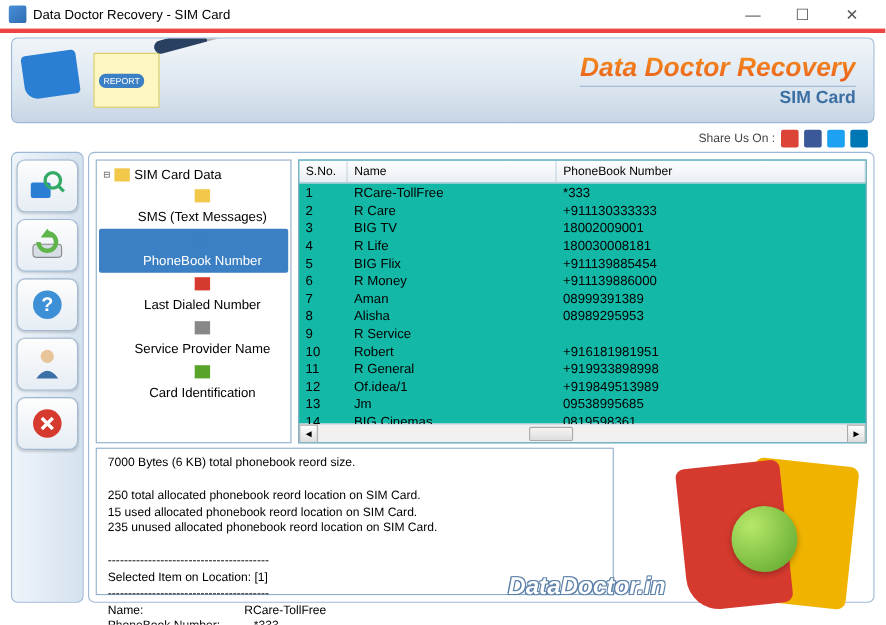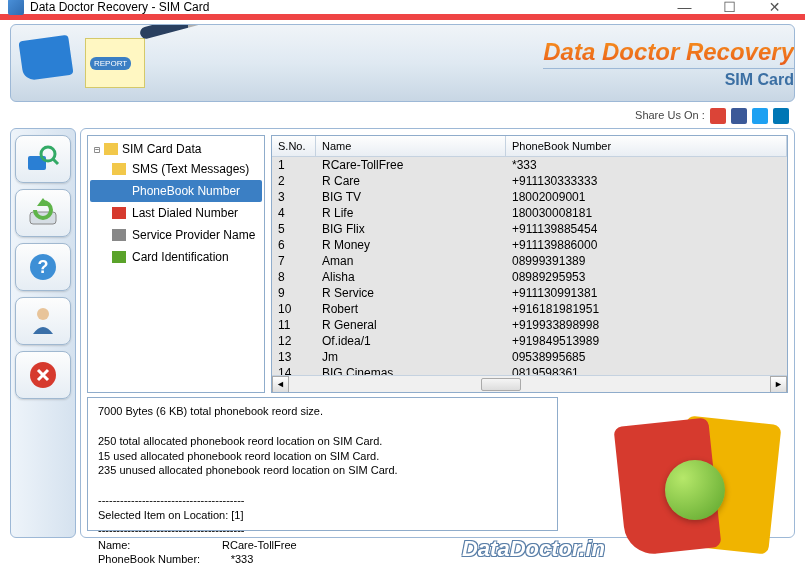--- a/index.html
+++ b/index.html
@@ -1,32 +1,32 @@
 <!DOCTYPE html>
 <html><head>
 <meta charset="utf-8">
 <style>
 * { box-sizing: border-box; margin: 0; padding: 0; font-family: "Segoe UI", Tahoma, sans-serif; }
 body { background: #fff; width: 805px; height: 568px; overflow: hidden; }
 
-.titlebar { height: 20px; background: #fff; border-bottom: 6px solid #ef4444; display: flex; align-items: center; padding: 0 8px; font-size: 12px; justify-content: center; }
+.titlebar { height: 30px; background: #fff; border-bottom: 4px solid #ef4444; display: flex; align-items: center; padding: 0 8px; font-size: 12px; justify-content: center; }
 .titlebar .icon { width: 16px; height: 16px; margin-right: 6px; background: linear-gradient(135deg,#4a90d9,#2e6bb0); border-radius: 2px; }
 .titlebar .title { flex: 1; color: #000; }
 .titlebar .winbtns { display: flex; gap: 0; }
 .titlebar .winbtn { width: 45px; height: 28px; display: flex; align-items: center; justify-content: center; cursor: pointer; font-size: 14px; color: #555; }
 
 .banner { height: 78px; margin: 4px 10px; border: 1px solid #9db8d6; border-radius: 6px;
   background: linear-gradient(to bottom, #f0f4f8 0%, #dfe9f2 50%, #c8d6e4 100%);
   display: flex; align-items: center; position: relative; overflow: hidden; }
 .banner .imgs { display:flex; gap:4px; padding-left:10px; }
 .banner .sim-ico { width:50px; height:40px; background:#2a7fd4; border-radius:4px 4px 4px 12px; position:relative; transform:rotate(-8deg); }
 .banner .note-ico { width:60px; height:50px; background:#fff7c2; border:1px solid #d4c96a; position:relative; margin-left:10px; }
 .banner .note-ico::after { content:"REPORT"; position:absolute; top:18px; left:4px; background:#3b7fc4; color:#fff; font-size:8px; padding:2px 4px; border-radius:6px; }
 .banner .pen-ico { width:80px; height:12px; background:linear-gradient(90deg,#2a4060 60%,#b0b0b0 60%); border-radius:6px 6px 6px 6px; transform:rotate(-15deg); margin-left:-10px; margin-top:-20px; }
-.banner .titleblock { margin-left:auto; text-align:right; padding-right:0; }
+.banner .titleblock { margin-left:auto; text-align:right; padding-right:16px; }
 .banner .t1 { font-size:24px; font-weight:bold; font-style:italic; background:linear-gradient(#f7931e,#e85a1a); -webkit-background-clip:text; background-clip:text; color:transparent; }
 .banner .t2 { font-size:16px; font-weight:bold; color:#3b6fa3; border-top:1px solid #9db8d6; padding-top:2px; margin-top:2px; }
 
 .sharebar { text-align:right; padding: 2px 16px 4px; font-size:11px; color:#444;margin-left:16px; }
 .sharebar .sbtn { display:inline-block; width:16px; height:16px; margin-left:2px; vertical-align:middle; border-radius:2px; }
 .sbtn.g { background:#db4437; } .sbtn.f { background:#3b5998; } .sbtn.t { background:#1da1f2; } .sbtn.l { background:#0077b5; }
 
 .content { display:flex; padding: 0 10px 6px; gap:4px; }
 
 .sidebar { width:66px; border:1px solid #9db8d6; border-radius:6px;
@@ -34,46 +34,46 @@
 .sidebtn { width:56px; height:48px; border:1px solid #a0b8d0; border-radius:8px;
   background:linear-gradient(#fdfdfd,#e6edf4); display:flex; align-items:center; justify-content:center; cursor:pointer;
   box-shadow: 0 1px 2px rgba(0,0,0,.15); }
 
 .mainarea { flex:1; border:1px solid #9db8d6; border-radius:6px; background:#fff; padding:6px; display:flex; flex-direction:column; gap:4px; }
 .toprow { display:flex; gap:6px; height: 258px; }
 
 .tree { width:178px; border:1px solid #8faccb; background:#fff; font-size:12px; padding:4px 2px; overflow:auto; }
 .tree .root { display:flex; align-items:center; gap:4px; padding:2px 4px; }
 .tree .exp { font-family:monospace; font-size:10px; color:#666; }
-.tree .child { display:flex; align-items:center; gap:6px; padding:4px 6px 4px 22px; cursor:pointer; }
+.tree .child { display:flex; align-items:center; gap:6px; padding:4px 6px 4px 22px; cursor:pointer;flex-direction:column; }
 .tree .child.selected { background:#3b7fc4; color:#fff; border-radius:2px; }
 .tree .ticon { width:14px; height:12px; display:inline-block; }
 
-.tablewrap { flex:1; border:1px solid #8faccb; background:#e5e5e5; font-size:12px; overflow:hidden; display:flex; flex-direction:column; }
+.tablewrap { flex:1; border:1px solid #8faccb; background:#14b8a6; font-size:12px; overflow:hidden; display:flex; flex-direction:column; }
 .thead { display:flex; background:linear-gradient(#fefefe,#e9eef4); border-bottom:1px solid #c5d2e0; }
 .thead div { padding:4px 6px; border-right:1px solid #c5d2e0; font-size:11px; }
 .tbody { flex:1; overflow:auto; }
 .trow { display:flex; }
 .trow div { padding:1px 6px; }
 .col-sn { width:44px; }
 .col-name { width:190px; }
 .col-num { flex:1; }
 .hscroll { height:17px; background:#f0f0f0; border-top:1px solid #c5d2e0; display:flex; align-items:center; }
 .hscroll .lar, .hscroll .rar { width:17px; height:17px; background:linear-gradient(#fff,#ddd); border:1px solid #aaa; display:flex; align-items:center; justify-content:center; font-size:9px; }
 .hscroll .track { flex:1; position:relative; height:15px; }
 .hscroll .thumb { position:absolute; left:40%; width:40px; height:13px; top:1px; background:linear-gradient(#f5f5f5,#ddd); border:1px solid #aaa; border-radius:2px; }
 
 .details { border:1px solid #8faccb; background:#fff; font-size:11px; padding:6px 10px; height:134px; position:relative; margin-right: 230px; line-height:1.35; white-space:pre-wrap; font-family: Tahoma, sans-serif; }
 
 .simgraphic { position:absolute; right:20px; bottom:8px; width:210px; height:160px; pointer-events:none; }
 .simgraphic .card1 { position:absolute; right:10px; bottom:10px; width:95px; height:130px; background:#f0b400; border-radius:8px 8px 8px 30px; transform:rotate(6deg); }
 .simgraphic .card2 { position:absolute; right:70px; bottom:8px; width:95px; height:130px; background:#d63a2e; border-radius:8px 8px 8px 30px; transform:rotate(-6deg); }
 .simgraphic .circ { position:absolute; right:60px; bottom:40px; width:60px; height:60px; border-radius:50%; background:radial-gradient(circle at 30% 30%, #b6e86a, #5aa32a); box-shadow:0 2px 6px rgba(0,0,0,.3); }
 
-.watermark { position:absolute; right:200px; bottom:6px; font-size:22px; font-weight:bold; font-style:italic; color:#fff;
+.watermark { position:absolute; right:200px; bottom:22px; font-size:22px; font-weight:bold; font-style:italic; color:#fff;
   text-shadow: 1px 1px 0 #5a7fa8, -1px -1px 0 #5a7fa8, 1px -1px 0 #5a7fa8, -1px 1px 0 #5a7fa8; }
 </style>
 </head>
 <body>
 
 <div class="titlebar">
   <span class="icon"></span>
   <span class="title">Data Doctor Recovery - SIM Card</span>
   <div class="winbtns">
     <div class="winbtn">—</div>
@@ -213,21 +213,20 @@
               <div class="col-num">08999391389</div>
             </div>
             <div class="trow">
               <div class="col-sn">8</div>
               <div class="col-name">Alisha</div>
               <div class="col-num">08989295953</div>
             </div>
             <div class="trow">
               <div class="col-sn">9</div>
               <div class="col-name">R Service</div>
-              <div class="col-num">+911130991381</div>
             </div>
             <div class="trow">
               <div class="col-sn">10</div>
               <div class="col-name">Robert</div>
               <div class="col-num">+916181981951</div>
             </div>
             <div class="trow">
               <div class="col-sn">11</div>
               <div class="col-name">R General</div>
               <div class="col-num">+919933898998</div>

